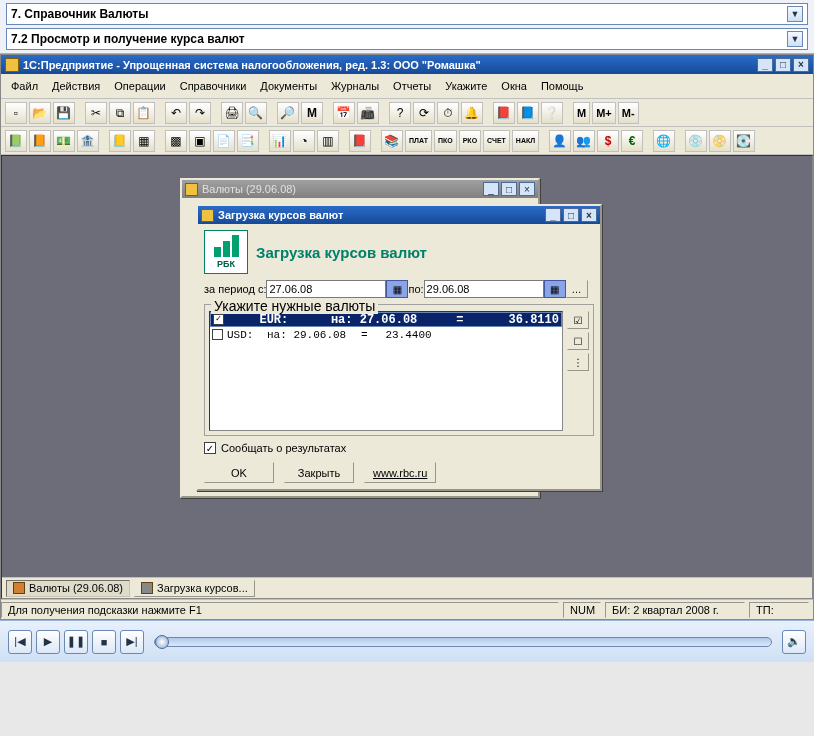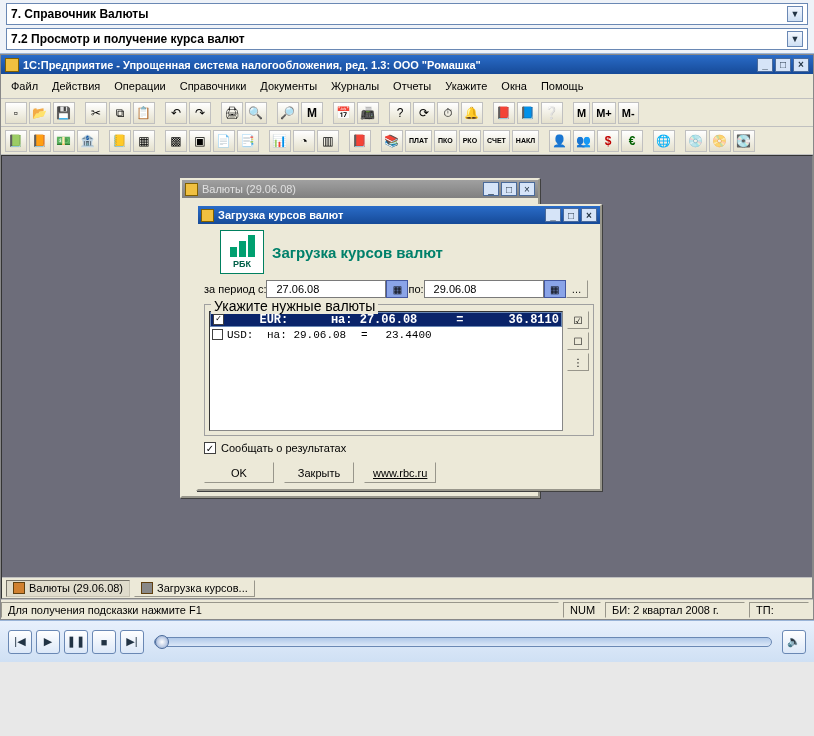--- a/index.html
+++ b/index.html
@@ -48,27 +48,27 @@
     position:absolute; background:#ece9d8; border:2px outset #ece9d8; box-shadow:1px 1px 0 #404040;
   }
   .child .ctitle{height:18px;display:flex;align-items:center;justify-content:space-between;padding:0 3px;}
   .child.inactive .ctitle{background:linear-gradient(#a0a0a0,#808080);color:#e0e0e0;}
   .child.active .ctitle{background:linear-gradient(#2a6cc8,#164a98);color:#fff;font-weight:bold;}
   .ctitle .cl{display:flex;align-items:center;gap:4px;}
   .ctitle .cic{width:13px;height:13px;background:#f0c040;border:1px solid #806000;}
   .child-body{padding:6px;}
   
   .rbc-head{display:flex;gap:8px;align-items:center;margin-bottom:6px;}
-  .rbc-logo{width:44px;height:44px;border:1px solid #008060;background:#fff;display:flex;flex-direction:column;align-items:center;justify-content:center;gap:2px;margin-left:16px;}
+  .rbc-logo{width:44px;height:44px;border:1px solid #008060;background:#fff;display:flex;flex-direction:column;align-items:center;justify-content:center;gap:2px;}
   .rbc-logo .bars{display:flex;gap:2px;align-items:flex-end;height:22px;}
   .rbc-logo .bars div{width:7px;background:#00a070;}
   .rbc-logo .lbl{font-size:9px;font-weight:bold;color:#006048;}
   .rbc-title{color:#00806a;font-weight:bold;font-size:15px;line-height:17px;}
   .period{display:flex;align-items:center;margin:6px 0;}
-  .period input{width:120px;height:18px;border:1px solid #7a7a7a;background:#fff;font-family:inherit;font-size:11px;padding:0 9px;}
+  .period input{width:120px;height:18px;border:1px solid #7a7a7a;background:#fff;font-family:inherit;font-size:11px;padding:0 2px;}
   .sbtn{width:22px;height:18px;border:1px outset #ece9d8;background:#ece9d8;display:flex;align-items:center;justify-content:center;font-size:10px;cursor:default;}
   .sbtn.blue{background:#8aa4e8;border:1px solid #4458a0;}
   .group{border:1px solid #a0a0a0;margin-top:4px;position:relative;padding:6px 4px 4px 4px;}
   .group .legend{position:absolute;top:-7px;left:6px;background:#ece9d8;padding:0 3px;font-size:14px;}
   .list-wrap{display:flex;gap:4px;}
   .list{flex:1;height:120px;background:#fff;border:1px inset #888;font-family:'Courier New',monospace;font-size:11px;overflow:hidden;}
   .row{display:flex;align-items:center;height:15px;padding:0 2px;gap:4px;}
   .row .cb{width:11px;height:11px;border:1px solid #404040;background:#fff;display:flex;align-items:center;justify-content:center;font-size:9px;line-height:1;}
   .row.sel{background:#0a246a;color:#fff;}
   .row.sel .cb{background:#fff;color:#000;}

